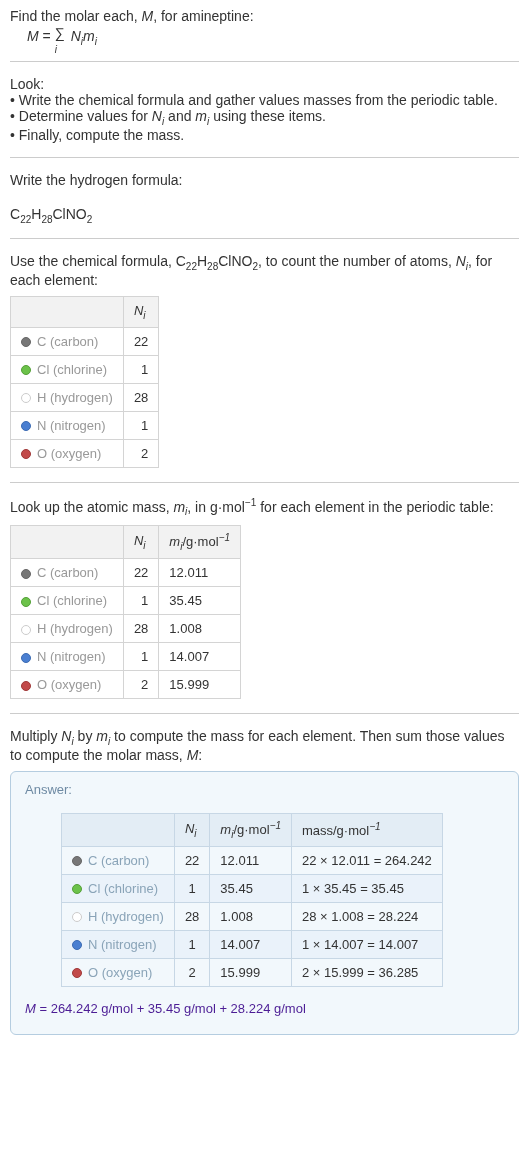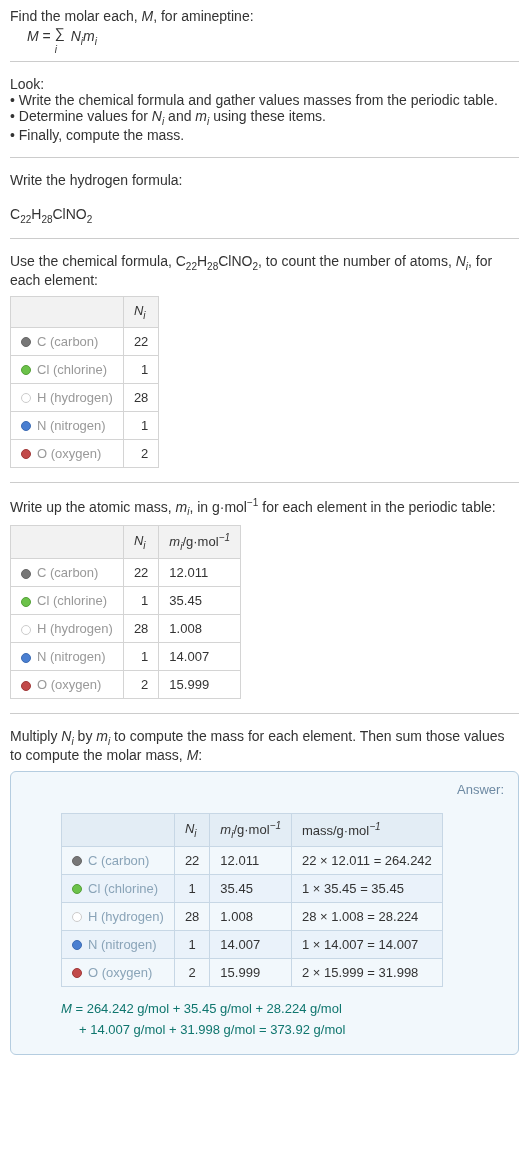--- a/index.html
+++ b/index.html
@@ -58,41 +58,39 @@
     border: 1px solid #b5cde0;
     border-radius: 6px;
     background: #f2f8fc;
     padding: 10px 14px 14px 14px;
     margin-top: 8px;
   }
   .answer-box .label {
     color: #6e8aa3;
     font-size: 13px;
     margin-bottom: 16px;
-    text-align: right;
   }
   table.answer {
     border-collapse: collapse;
     margin: 6px 0 12px 36px;
     font-size: 13px;
   }
   table.answer th, table.answer td {
     border: 1px solid #c7d7e5;
     padding: 6px 10px;
     text-align: left;
   }
   table.answer th { background:#e3edf5; font-weight: normal; font-style: italic; }
   table.answer tr:nth-child(even) td { background:#f2f8fc; }
   table.answer tr:nth-child(odd) td { background:#eaf2fa; }
   table.answer td.elem { color:#8aa4b8; }
   table.answer td.num { text-align:center; }
   .final {
     font-style: italic;
-    color: #0f766e;
-    margin-left: 36px;
+    color: #4c1d95;
     line-height: 1.6;
     font-size: 13px;
   }
   .final .plain { font-style: normal; }
 </style>
 </head>
 <body>
 
 <div>
   <span>Find the molar each, </span><i>M</i><span>, for amineptine:</span>
@@ -148,21 +146,21 @@
   <tr>
         <td class="elem"><span class="swatch sw-o"></span><span>O (oxygen)</span></td>
         <td class="num">2</td>
       </tr>
 </tbody>
   </table>
 
 <hr class="sep">
 
 <div>
-  <span>Write up the atomic mass, </span><i>m</i><sub><i>i</i></sub><span>, in g·mol</span><sup>−1</sup><span> for each element in the periodic table:</span>
+  <span>Look up the atomic mass, </span><i>m</i><sub><i>i</i></sub><span>, in g·mol</span><sup>−1</sup><span> for each element in the periodic table:</span>
 </div>
 
 <table class="data">
   <tbody>
       <tr>
     <th></th>
     <th><span>N</span><sub>i</sub></th>
     <th><span>m</span><sub>i</sub><span class="plain">/g·mol</span><sup>−1</sup></th>
   </tr>
   <tr>
@@ -231,22 +229,21 @@
     <tr>
           <td class="elem"><span class="swatch sw-n"></span><span>N (nitrogen)</span></td>
           <td class="num">1</td>
           <td>14.007</td>
           <td>1 × 14.007 = 14.007</td>
         </tr>
     <tr>
           <td class="elem"><span class="swatch sw-o"></span><span>O (oxygen)</span></td>
           <td class="num">2</td>
           <td>15.999</td>
-          <td>2 × 15.999 = 31.998</td>
+          <td>2 × 15.999 = 36.285</td>
         </tr>
   </tbody>
     </table>
 
   <div class="final">
     <span>M</span><span class="plain"> = 264.242 g/mol + 35.45 g/mol + 28.224 g/mol</span><br>
-    <span class="plain" style="margin-left:18px;">+ 14.007 g/mol + 31.998 g/mol = 373.92 g/mol</span>
   </div>
 </div>
 
 </body></html>

